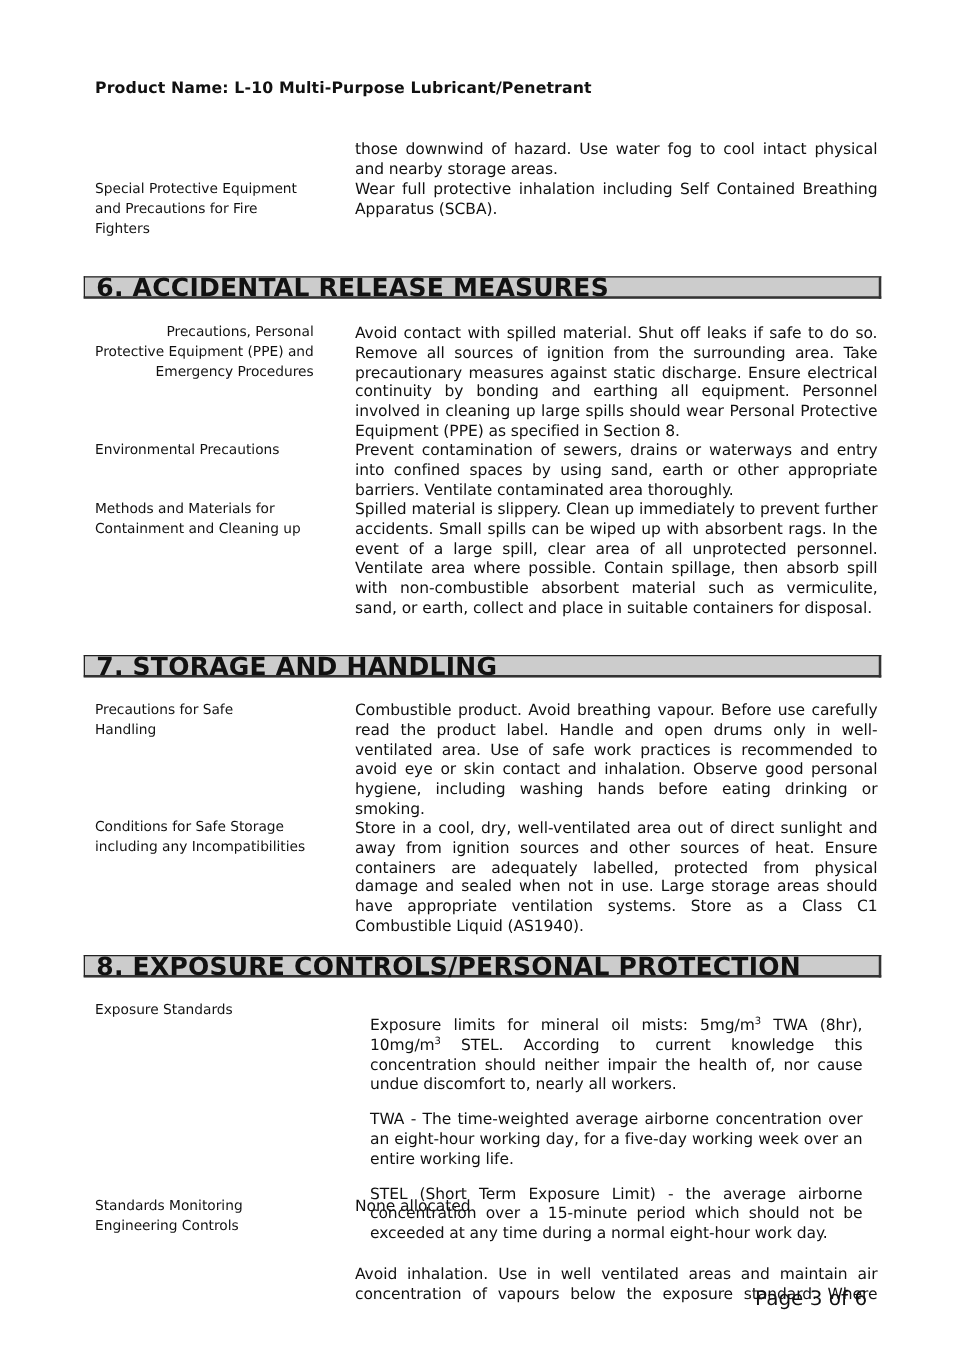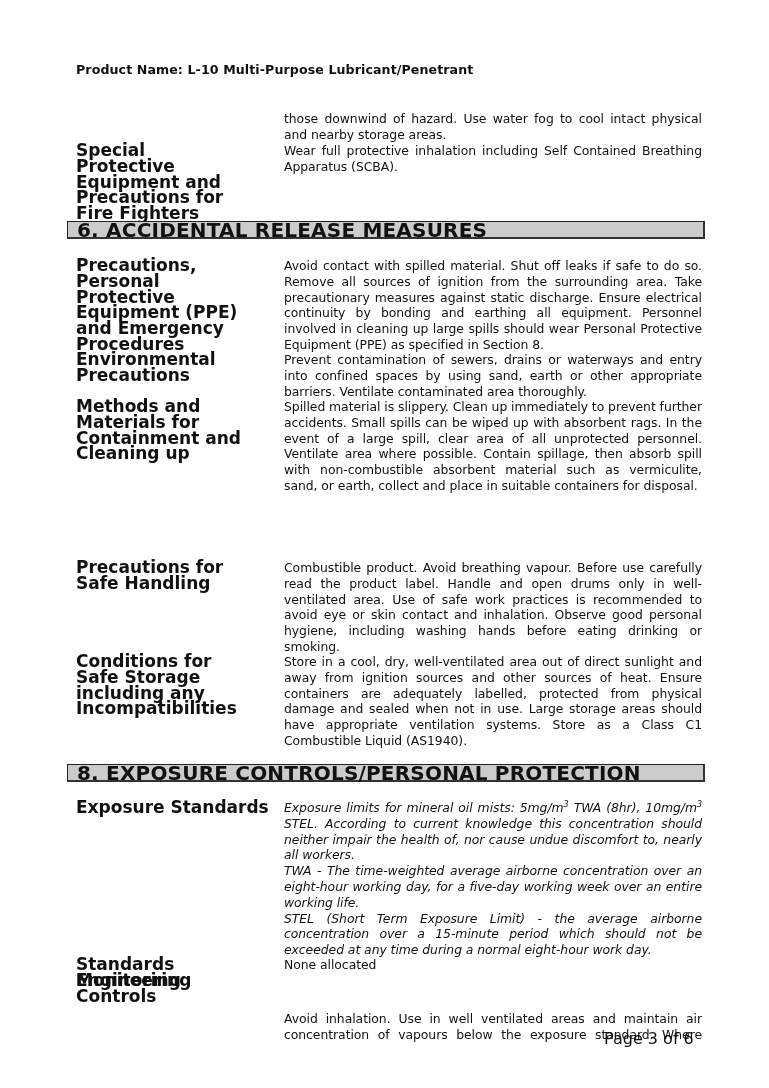--- a/index.html
+++ b/index.html
@@ -9,28 +9,28 @@
     color: #111111;
   }
   .page { position: absolute; left: 0; top: 0; width: 769px; height: 1088px; }
   .product-name {
     position: absolute; left: 76px; top: 62px;
     font-weight: bold; font-size: 12.6px; letter-spacing: 0.1px;
   }
   .row { position: absolute; left: 76px; width: 626px; }
   .label {
     position: absolute; left: 0; top: 0; width: 200px;
-    font-weight: bold; font-size: 17px; line-height: 15.8px;
+    font-weight: normal; font-size: 11px; line-height: 15.8px;
   }
   .text {
     position: absolute; left: 208px; top: 0; width: 418px;
     font-size: 12.4px; line-height: 15.8px; text-align: justify;
     text-align-last: left; letter-spacing: -0.05px;
   }
-  .text p { margin: 0; font-style: italic; }
+  .text p { margin: 12px; }
   .section-bar {
     position: absolute; left: 67px; width: 638px; height: 18px;
     background: #cccccc; border: 1px solid #222222;
     border-right: 2px solid #333333; border-bottom: 2px solid #333333;
     box-sizing: border-box;
   }
   .section-bar span {
     position: absolute; left: 9px; top: -1px;
     font-weight: bold; font-size: 20px; line-height: 18px; letter-spacing: 0.2px;
   }
@@ -54,34 +54,37 @@
   <div class="row" style="top:143px;">
     <div class="label" style="width:170px;">Special Protective Equipment and Precautions for Fire Fighters</div>
     <div class="text">Wear full protective inhalation including Self Contained Breathing Apparatus (SCBA).</div>
   </div>
 
   <div class="section-bar" style="top:221px;">
     <span>6.  ACCIDENTAL RELEASE MEASURES</span>
   </div>
 
   <div class="row" style="top:258px;">
-    <div class="label" style="width:175px;">Precautions, Personal Protective Equipment (PPE) and Emergency Procedures</div>
+    <div class="label" style="width:175px;text-align:right;">Precautions, Personal Protective Equipment (PPE) and Emergency Procedures</div>
     <div class="text">Avoid contact with spilled material.  Shut off leaks if safe to do so.  Remove all sources of ignition from the surrounding area. Take precautionary measures against static discharge.  Ensure electrical continuity by bonding and earthing all equipment. Personnel involved in cleaning up large spills should wear Personal Protective Equipment (PPE) as specified in Section 8.</div>
   </div>
 
   <div class="row" style="top:352px;">
     <div class="label" style="width:150px;">Environmental Precautions</div>
     <div class="text">Prevent contamination of sewers, drains or waterways and entry into confined spaces by using sand, earth or other appropriate barriers.  Ventilate contaminated area thoroughly.</div>
   </div>
 
   <div class="row" style="top:399px;">
     <div class="label" style="width:205px;">Methods and Materials for Containment and Cleaning up</div>
     <div class="text">Spilled material is slippery.  Clean up immediately to prevent further accidents.  Small spills can be wiped up with absorbent rags.  In the event of a large spill, clear area of all unprotected personnel. Ventilate area where possible.  Contain spillage, then absorb spill with non-combustible absorbent material such as vermiculite, sand, or earth, collect and place in suitable containers for disposal.</div>
   </div>
 
+  <div class="section-bar" style="top:524px;">
+    <span>7.  STORAGE AND HANDLING</span>
+  </div>
 
   <div class="row" style="top:560px;">
     <div class="label" style="width:160px;">Precautions for Safe Handling</div>
     <div class="text">Combustible product.  Avoid breathing vapour. Before use carefully read the product label. Handle and open drums only in well-ventilated area.  Use of safe work practices is recommended to avoid eye or skin contact and inhalation. Observe good personal hygiene, including washing hands before eating drinking or smoking.</div>
   </div>
 
   <div class="row" style="top:654px;">
     <div class="label" style="width:175px;">Conditions for Safe Storage including any Incompatibilities</div>
     <div class="text">Store in a cool, dry, well-ventilated area out of direct sunlight and away from ignition sources and other sources of heat. Ensure containers are adequately labelled, protected from physical damage and sealed when not in use. Large storage areas should have appropriate ventilation systems. Store as a Class C1 Combustible Liquid (AS1940).</div>
   </div>

